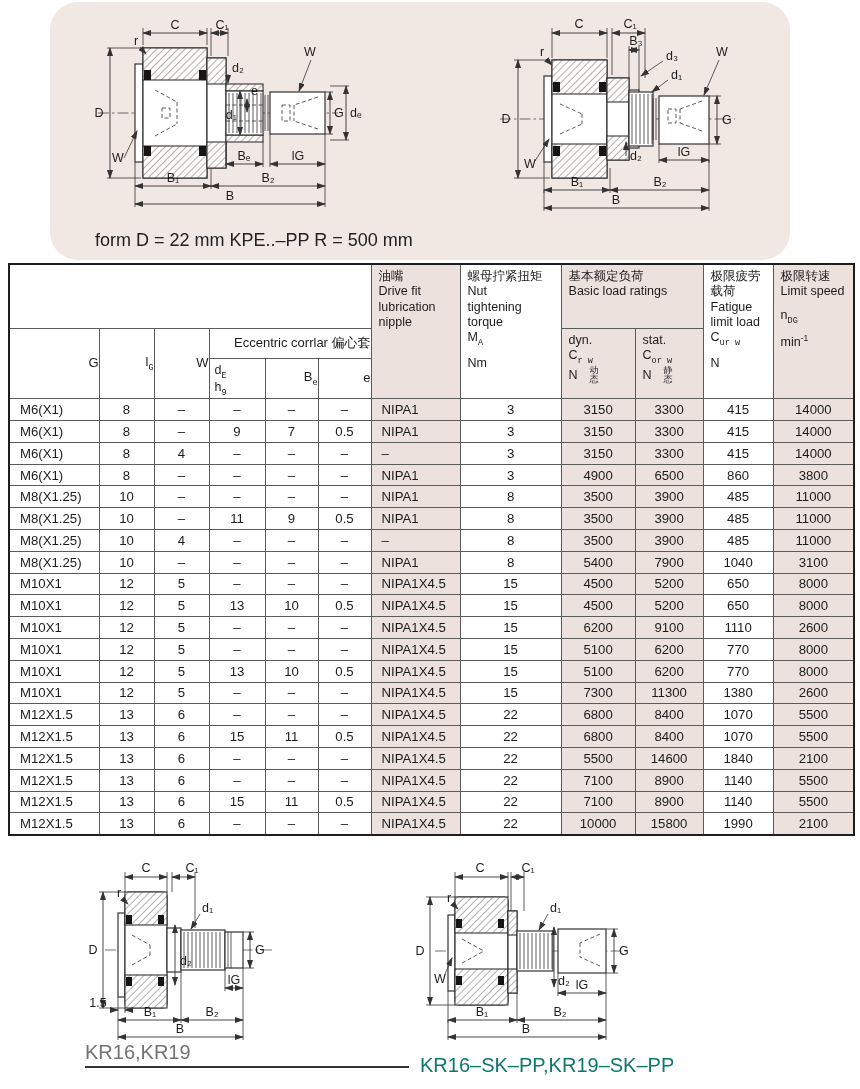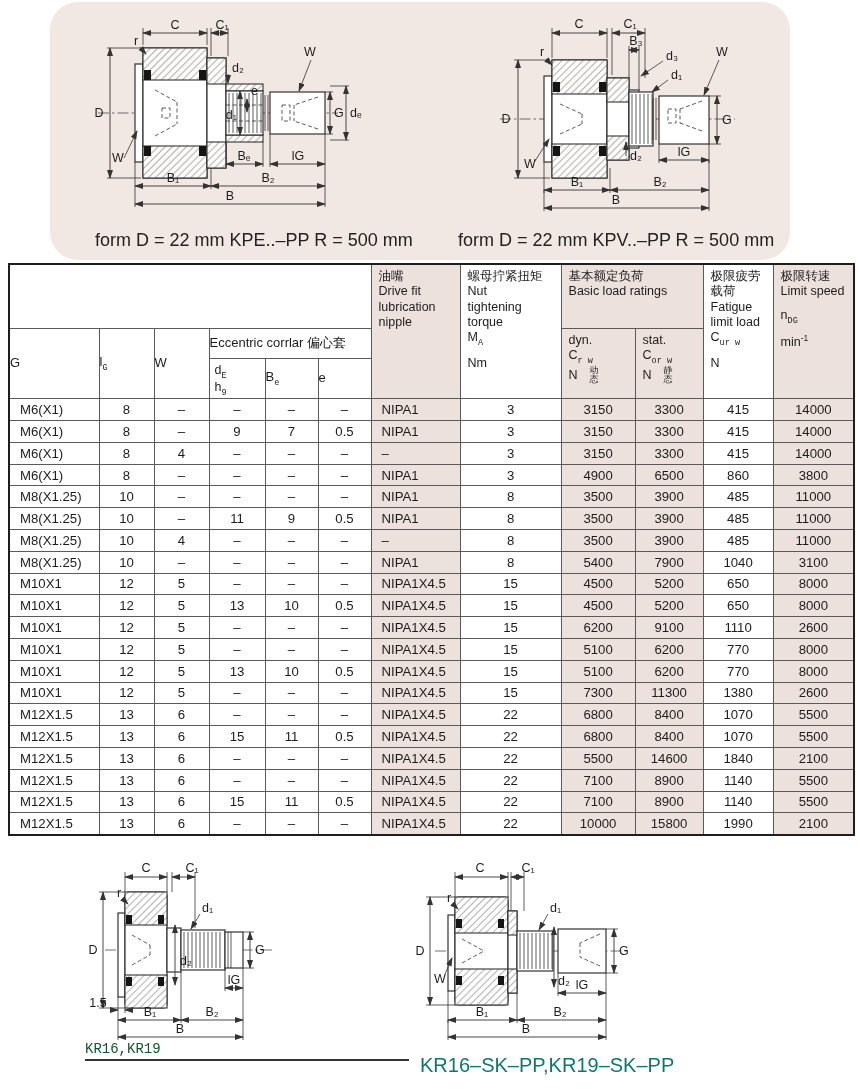--- a/index.html
+++ b/index.html
@@ -15,34 +15,34 @@
   .dsh{stroke:#333;stroke-width:0.8;fill:none;stroke-dasharray:4 2.5}
   .cl{stroke:#333;stroke-width:0.7;fill:none;stroke-dasharray:11 3 2.5 3}
   .hat{stroke:#333;stroke-width:1.1}
   .seal{fill:#151515}
   .form-cap{position:absolute;font-size:18px;color:#222;}
   
   table.spec{position:absolute;left:8px;top:263px;width:845px;table-layout:fixed;
              border-collapse:collapse;background:#fff;border:2.5px solid #1e1e1e;}
   table.spec th,table.spec td{border:1px solid #5a5a5a;overflow:hidden;}
   table.spec th{font-weight:normal;font-size:12.5px;text-align:left;vertical-align:top;padding:3px 3px 0 7px;line-height:1.22;}
-  table.spec th.ctr{text-align:left;vertical-align:middle;padding:0;font-size:13px;}
+  table.spec th.ctr{text-align:right;vertical-align:middle;padding:0;font-size:13px;}
   table.spec th.top{vertical-align:top;padding-top:4px;}
   tr.hr1{height:64px}tr.hr2{height:30px}tr.hr3{height:39px}
   tbody tr{height:21.8px}
   tbody td{font-size:13.2px;text-align:center;padding:0;border-top:none;border-bottom:none;}
   tbody td.left{text-align:left;padding-left:10px;}
   tbody tr.gend td{border-bottom:1px solid #5a5a5a;}
   .pink{background:#ece1dd;}
   sub{font-size:8.5px;font-family:Liberation Mono, monospace;}
   sup{font-size:8.5px;}
   .pre{white-space:pre-line;}
   .mt8{margin-top:8px;}
   .vnote{display:inline-block;width:11px;font-size:9px;line-height:1.08;vertical-align:-4px;word-break:break-all;margin-left:12px;}
-  .kr-captions{position:absolute;left:85px;top:1041px;width:324px;font-size:14px;color:#14532d;font-family:Liberation Mono, monospace;}
+  .kr-captions{position:absolute;left:85px;top:1041px;width:324px;font-size:20px;color:#737373;}
   .kr-rule{border:none;border-top:2px solid #333;margin:2px 0 3px 0;}
   .krsk-cap{position:absolute;left:420px;top:1054px;font-size:20px;color:#0f766e;}
 </style>
 </head>
 <body>
 
 <div class="page">
 
   <div class="panel"></div>
 
@@ -189,21 +189,20 @@
     <text class="tmid" x="282" y="44">W</text>
     <text class="tmid" x="66" y="111">D</text>
     <text class="tmid" x="90" y="156">W</text>
     <text x="190" y="148">d₂</text>
     <text x="282" y="112">G</text>
     <text class="tmid" x="244" y="144">lG</text>
     <text class="tmid" x="137" y="174">B₁</text>
     <text class="tmid" x="220" y="174">B₂</text>
     <text class="tmid" x="176" y="192">B</text>
   </svg>
-  <div class="form-cap" style="left:458px;top:230px">form D = 22 mm KPV..–PP R = 500 mm</div>
 
   <table class="spec">
     <colgroup>
       <col style="width:90px">
         <col style="width:55px">
         <col style="width:55px">
       <col style="width:56px">
         <col style="width:53px">
         <col style="width:53px">
       <col style="width:89px">

